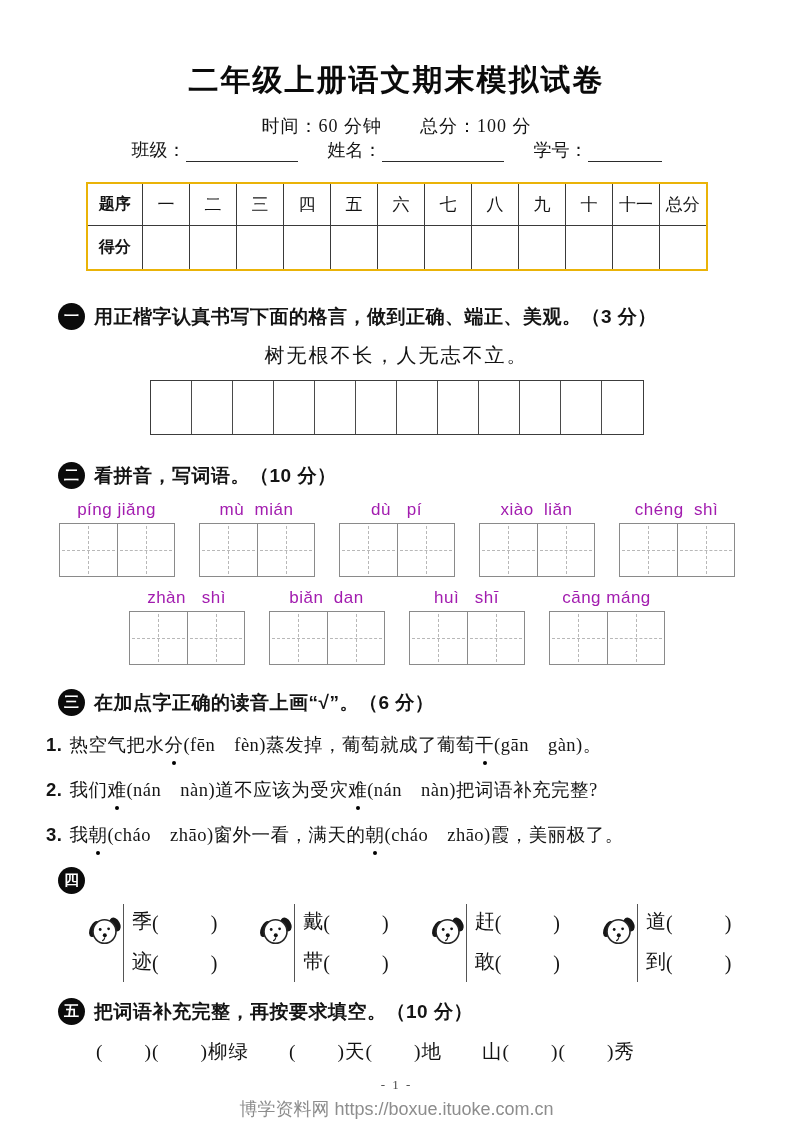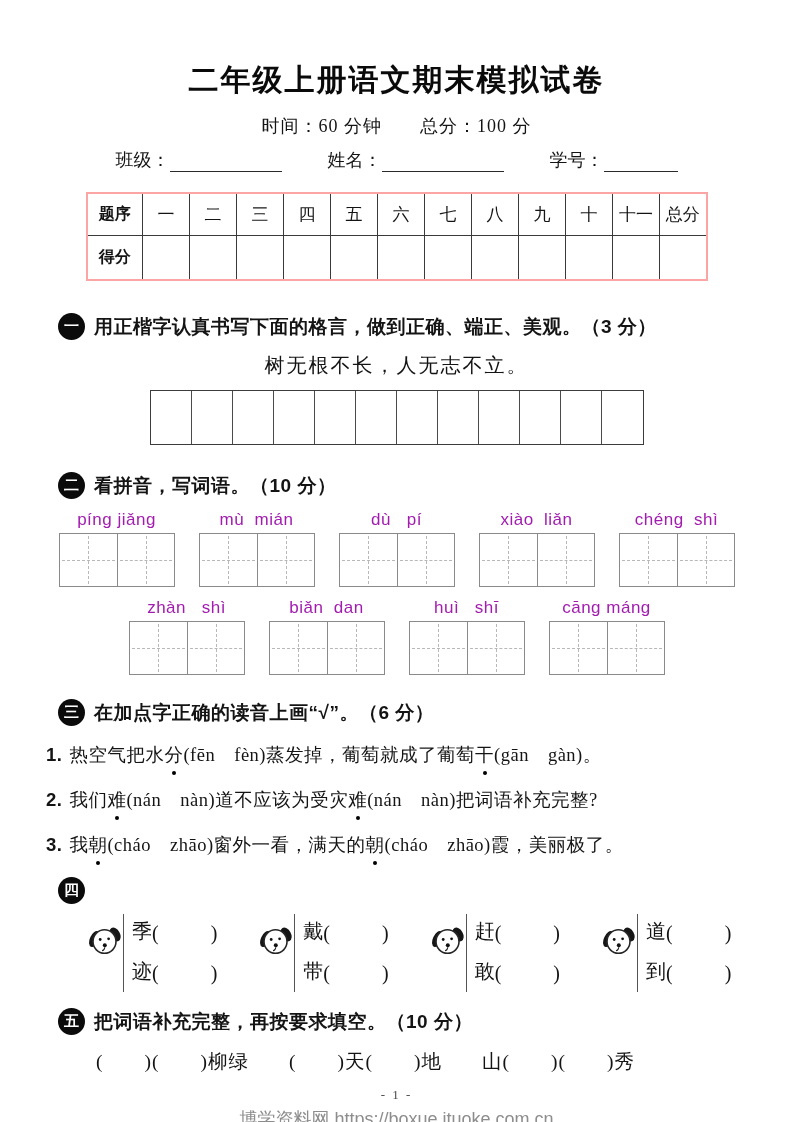--- a/index.html
+++ b/index.html
@@ -11,30 +11,30 @@
   }
   .hei { font-family:"Liberation Sans","DejaVu Sans",sans-serif; }
 
   
   .title {
     margin-top:60px; text-align:center;
     font-size:30px; font-weight:900; letter-spacing:2px; color:#0a0a0a;
   }
   .info-line { margin-top:13px; text-align:center; font-size:18px; letter-spacing:1px; }
   .fields-line {
-    margin-top:10px; display:flex; justify-content:center; align-items:flex-end;
-    gap:46px; font-size:18px;
+    display:flex; justify-content:center; align-items:flex-end;
+    gap:30px; font-size:18px;
   }
   .field { display:flex; align-items:flex-end; }
   .blankline { display:inline-block; border-bottom:1.5px solid #2b2b2b; height:20px; }
   .w110{width:112px} .w120{width:122px} .w70{width:74px}
 
   
   .score-table {
-    margin:20px auto 0; border-collapse:collapse; border:2px solid #fca5a5;
+    margin:20px auto 0; border-collapse:collapse; border:2px solid #eab308;
     table-layout:fixed;
   }
   .score-table td, .score-table th {
     border:1px solid #3a3a3a; text-align:center; vertical-align:middle;
     font-size:17px; font-weight:normal; padding:0;
   }
   .score-table .hdr-cell { width:56px; font-size:16px; font-weight:bold; }
   .score-table .num-cell { width:47px; }
   .score-table tr:nth-child(1) td, .score-table tr:nth-child(1) th { height:42px; }
   .score-table tr:nth-child(2) td, .score-table tr:nth-child(2) th { height:45px; }

